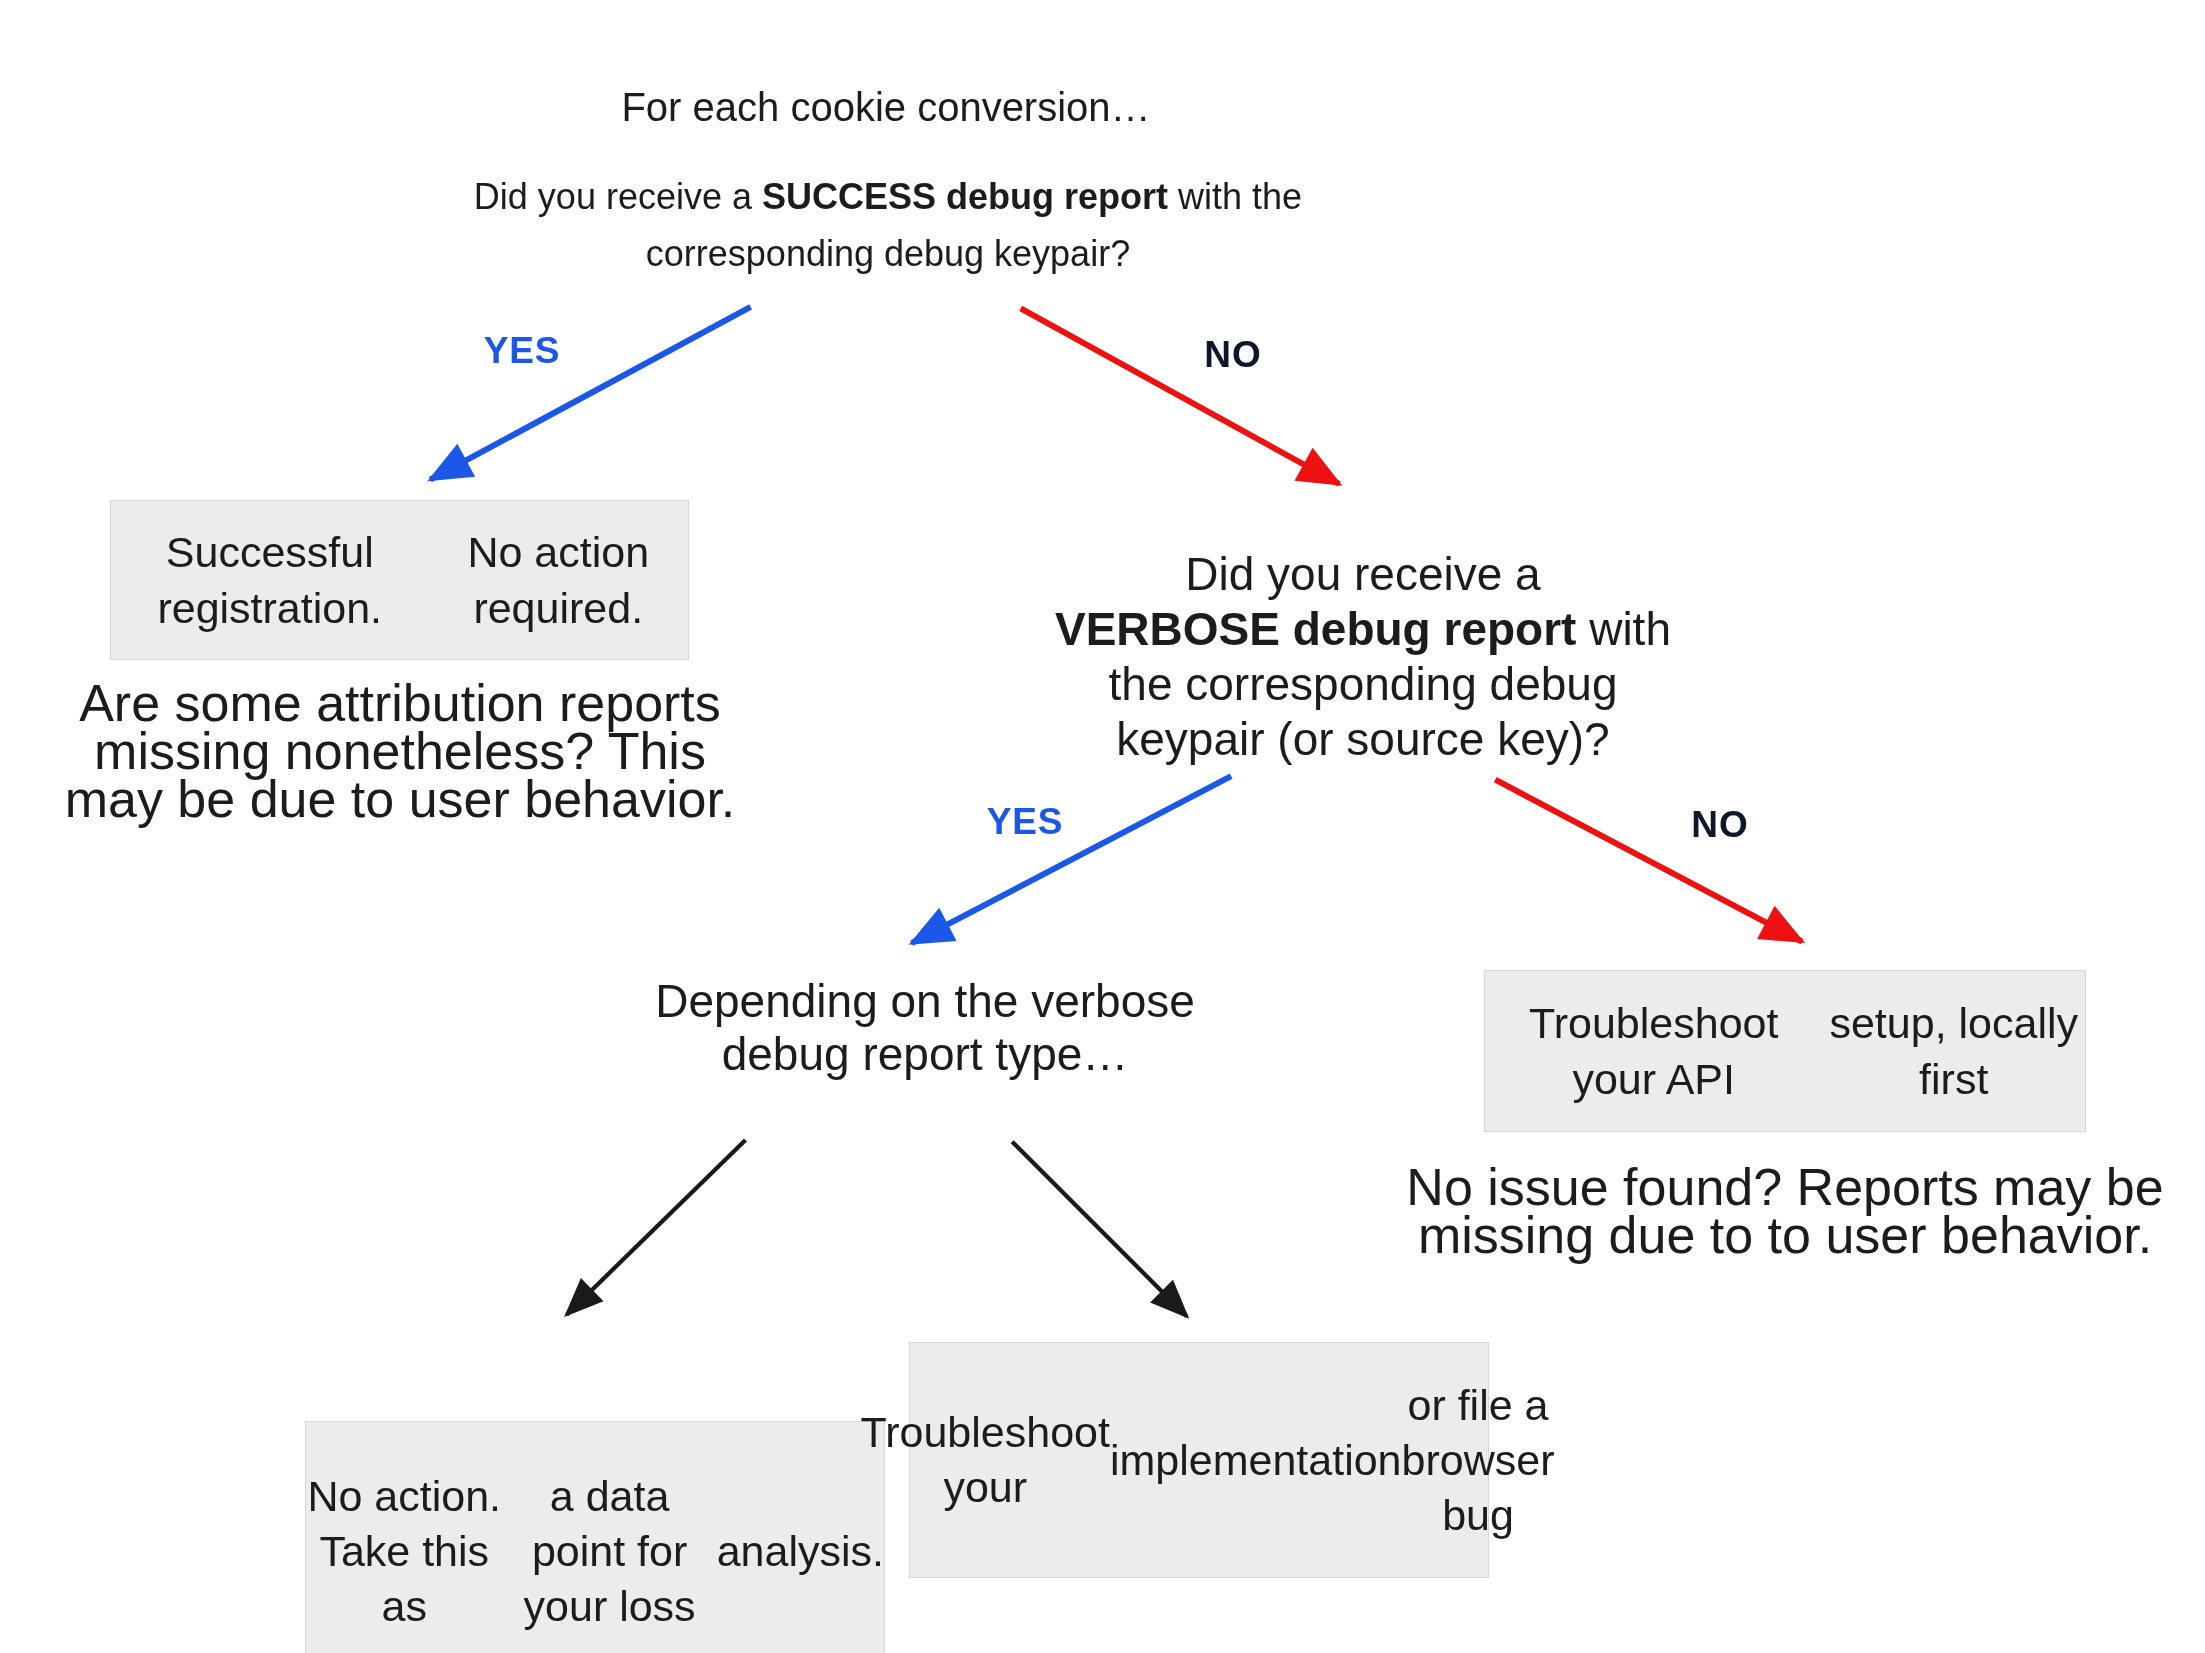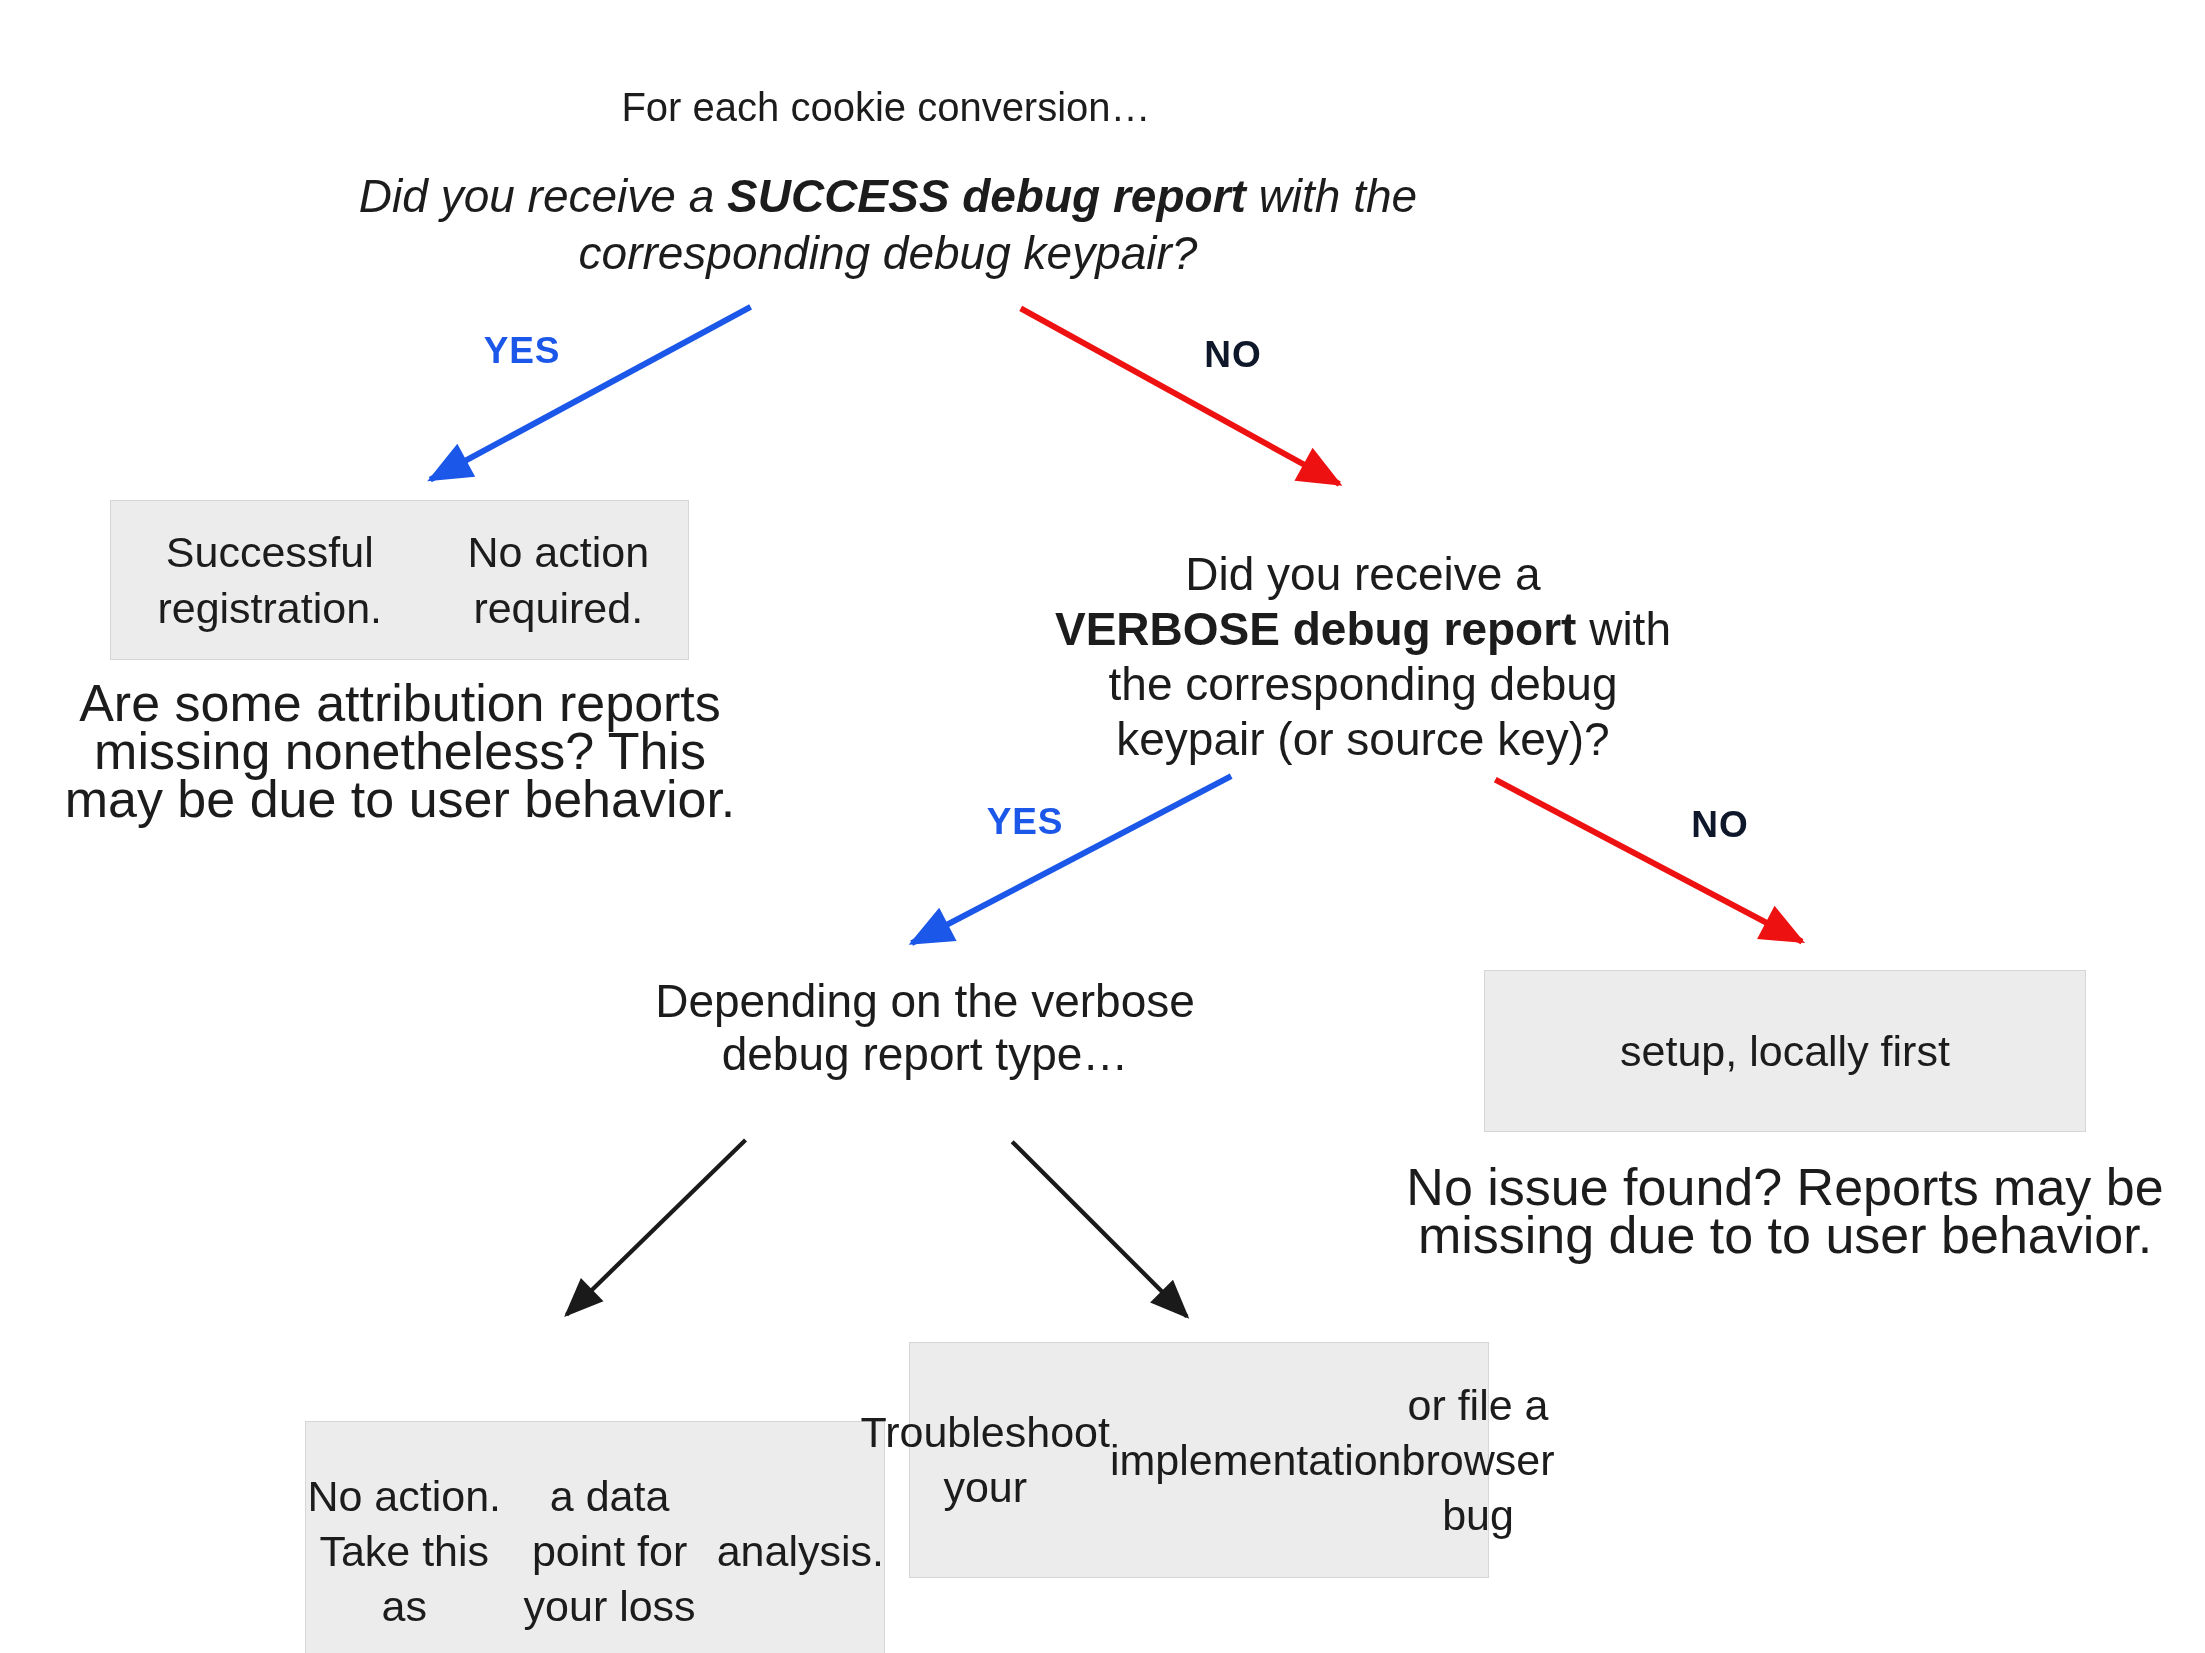--- a/index.html
+++ b/index.html
@@ -9,21 +9,21 @@
     background:#ffffff;
     font-family:"Liberation Sans", sans-serif;
     color:#1c1c1c;
     overflow:hidden;
   }
   .abs{position:absolute;}
   .center-x{transform:translateX(-50%);}
   .center-xy{transform:translate(-50%,-50%);}
   .txt{text-align:center;white-space:nowrap;}
   .title{font-size:40px;line-height:57px;}
-  .question{font-size:46px;line-height:57px;font-style:italic;}
+  .question{font-size:36px;line-height:57px;}
   .q2{font-size:46px;line-height:55px;}
   .depending{font-size:46px;line-height:53px;}
   .note{font-size:52px;line-height:48px;}
   .decision-label{font-size:37px;font-weight:bold;letter-spacing:0.9px;}
   .yes{color:#1b57e8;}
   .no{color:#0f172a;}
   .box{
     background:#ececec;
     border:1.7px solid #d6d6d6;
     box-sizing:border-box;
@@ -93,20 +93,21 @@
 
   <div class="abs center-xy decision-label yes" style="left:1025px;top:822px;">YES</div>
   <div class="abs center-xy decision-label no" style="left:1720px;top:825px;">NO</div>
 
   <div class="abs center-x txt depending" style="left:925px;top:975px;">
     <div>Depending on the verbose</div>
     <div>debug report type…</div>
   </div>
 
   <div class="abs box" style="left:1484px;top:970px;width:602px;height:162px;">
+    <div>Troubleshoot your API</div>
     <div>setup, locally first</div>
   </div>
 
   <div class="abs center-x txt note" style="left:1785px;top:1163px;">
     <div>No issue found? Reports may be</div>
     <div>missing due to to user behavior.</div>
   </div>
 
   <div class="abs box box3" style="left:305px;top:1421px;width:580px;height:260px;">
     <div>No action. Take this as</div>

